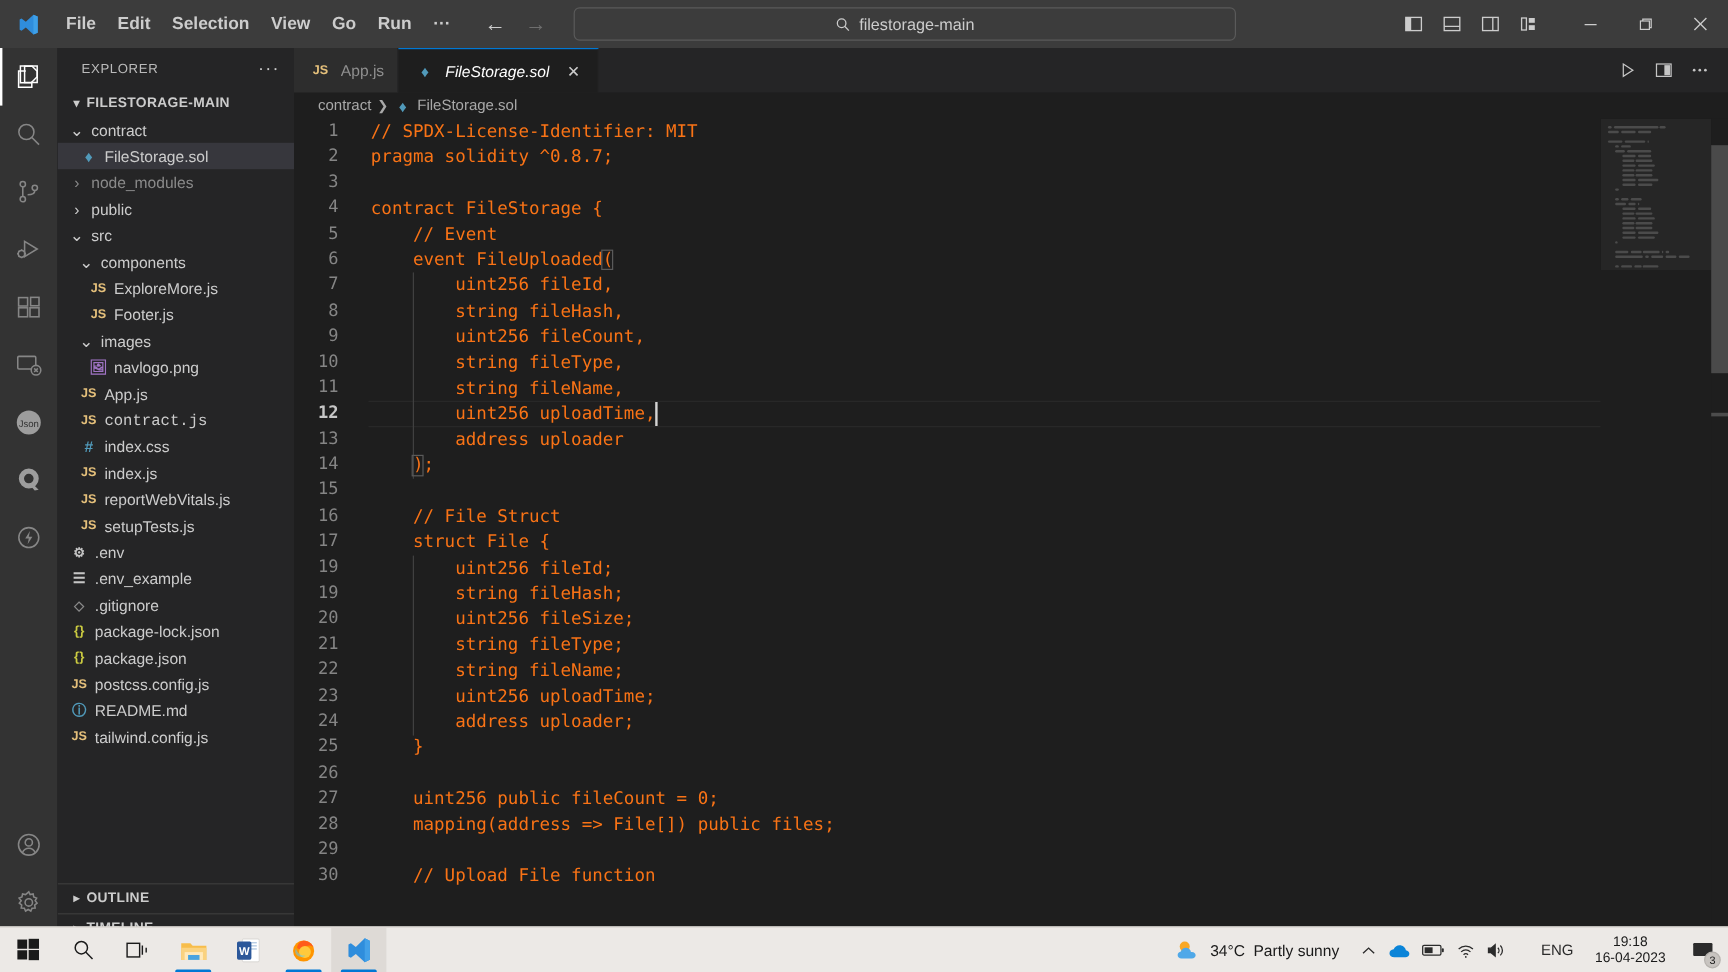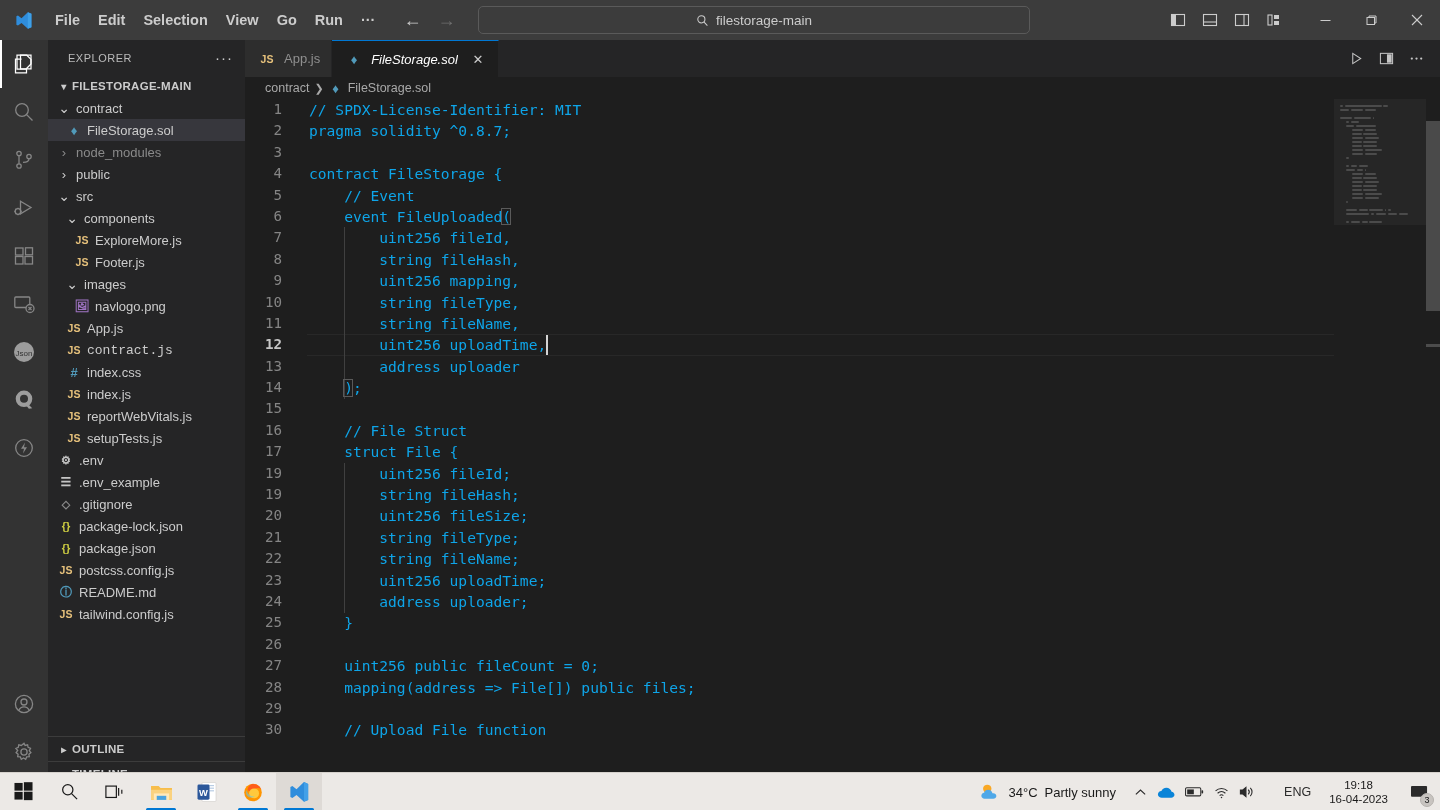--- a/index.html
+++ b/index.html
@@ -277,21 +277,21 @@
     width: 62px;
     flex: 0 0 62px;
     text-align: right;
     padding-right: 25px;
     color: #858585;
     font-size: 14.2px;
     user-select: none;
   }
   .lnum.cur { color: #c6c6c6; font-weight: bold; }
   .ctext {
-    color: #0ea5e9;
+    color: #f97316;
     position: relative;
     padding-left: 2px;
   }
   .indent-guide {
     position: absolute;
     width: 1px;
     background: #404040;
     z-index: 1;
   }
   .cursor {
@@ -795,21 +795,21 @@
       <div class="codewrap">
         <div class="code-scroll" id="code-scroll">
             <div class="codeline"><span class="lnum">1</span><span class="ctext">// SPDX-License-Identifier: MIT</span></div>
             <div class="codeline"><span class="lnum">2</span><span class="ctext">pragma solidity ^0.8.7;</span></div>
             <div class="codeline"><span class="lnum">3</span><span class="ctext"></span></div>
             <div class="codeline"><span class="lnum">4</span><span class="ctext">contract FileStorage {</span></div>
             <div class="codeline"><span class="lnum">5</span><span class="ctext">    // Event</span></div>
             <div class="codeline"><span class="lnum">6</span><span class="ctext">    event FileUploaded(</span></div>
             <div class="codeline"><span class="lnum">7</span><span class="ctext">        uint256 fileId,</span></div>
             <div class="codeline"><span class="lnum">8</span><span class="ctext">        string fileHash,</span></div>
-            <div class="codeline"><span class="lnum">9</span><span class="ctext">        uint256 mapping,</span></div>
+            <div class="codeline"><span class="lnum">9</span><span class="ctext">        uint256 fileCount,</span></div>
             <div class="codeline"><span class="lnum">10</span><span class="ctext">        string fileType,</span></div>
             <div class="codeline"><span class="lnum">11</span><span class="ctext">        string fileName,</span></div>
             <div class="codeline current"><span class="lnum cur">12</span><span class="ctext">        uint256 uploadTime,</span></div>
             <div class="codeline"><span class="lnum">13</span><span class="ctext">        address uploader</span></div>
             <div class="codeline"><span class="lnum">14</span><span class="ctext">    );</span></div>
             <div class="codeline"><span class="lnum">15</span><span class="ctext"></span></div>
             <div class="codeline"><span class="lnum">16</span><span class="ctext">    // File Struct</span></div>
             <div class="codeline"><span class="lnum">17</span><span class="ctext">    struct File {</span></div>
             <div class="codeline"><span class="lnum">19</span><span class="ctext">        uint256 fileId;</span></div>
             <div class="codeline"><span class="lnum">19</span><span class="ctext">        string fileHash;</span></div>

